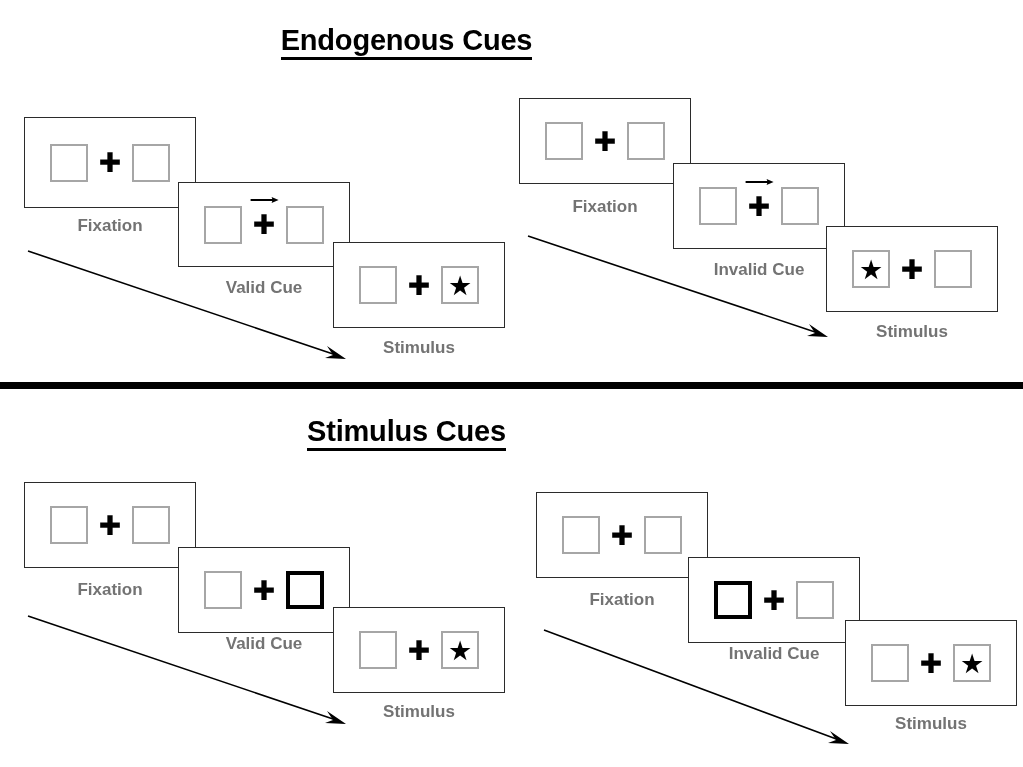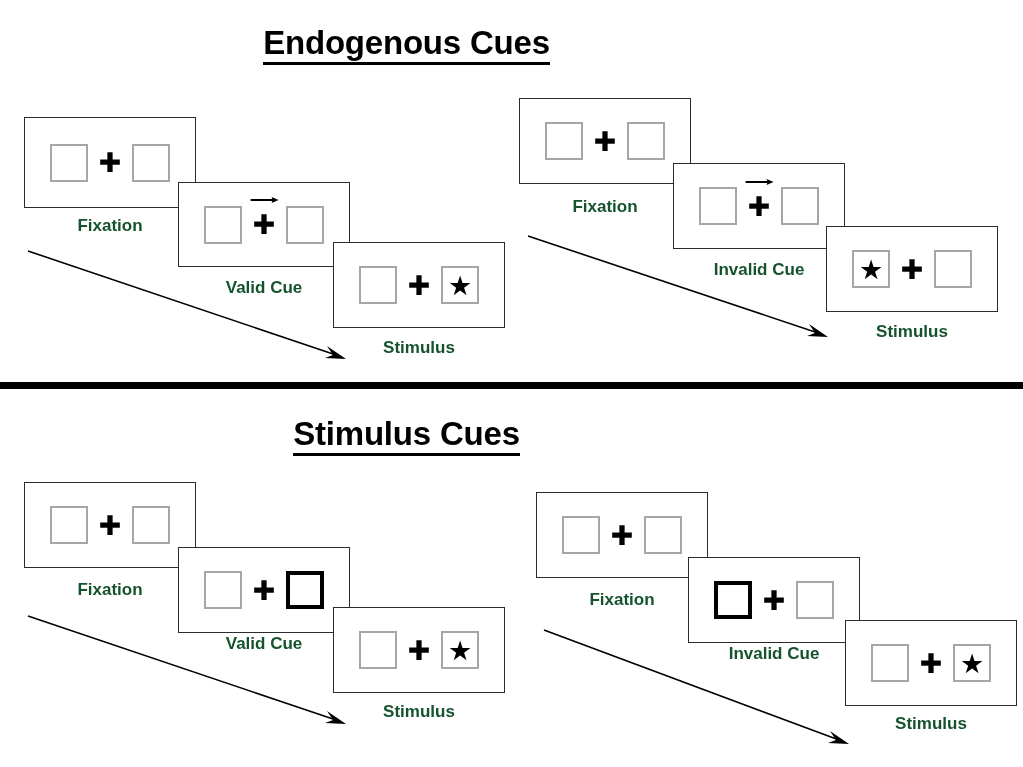--- a/index.html
+++ b/index.html
@@ -11,21 +11,21 @@
     overflow:hidden;
   }
   .section{position:absolute;left:0;width:1023px;}
   #section-endogenous{top:0;height:385px;}
   #section-exogenous{top:392px;height:375px;}
 
   .section-title{
     position:absolute;
     left:0;width:813px;
     text-align:center;
-    font-size:33px;
+    font-size:29px;
     font-weight:bold;
     color:#000;
     letter-spacing:-0.2px;
   }
   .section-title span{
     border-bottom:3px solid #000;
     padding-bottom:1px;
   }
 
   
@@ -79,21 +79,21 @@
     left:50%;
     transform:translateX(-48%);
     top:-17px;
     width:30px;height:12px;
   }
 
   .caption{
     position:absolute;
     font-size:17px;
     font-weight:bold;
-    color:#14532d;
+    color:#737373;
     white-space:nowrap;
     text-align:center;
   }
 
   .flow-arrow{position:absolute;}
 
   #divider{
     position:absolute;
     left:0;top:382px;
     width:1023px;height:7px;

